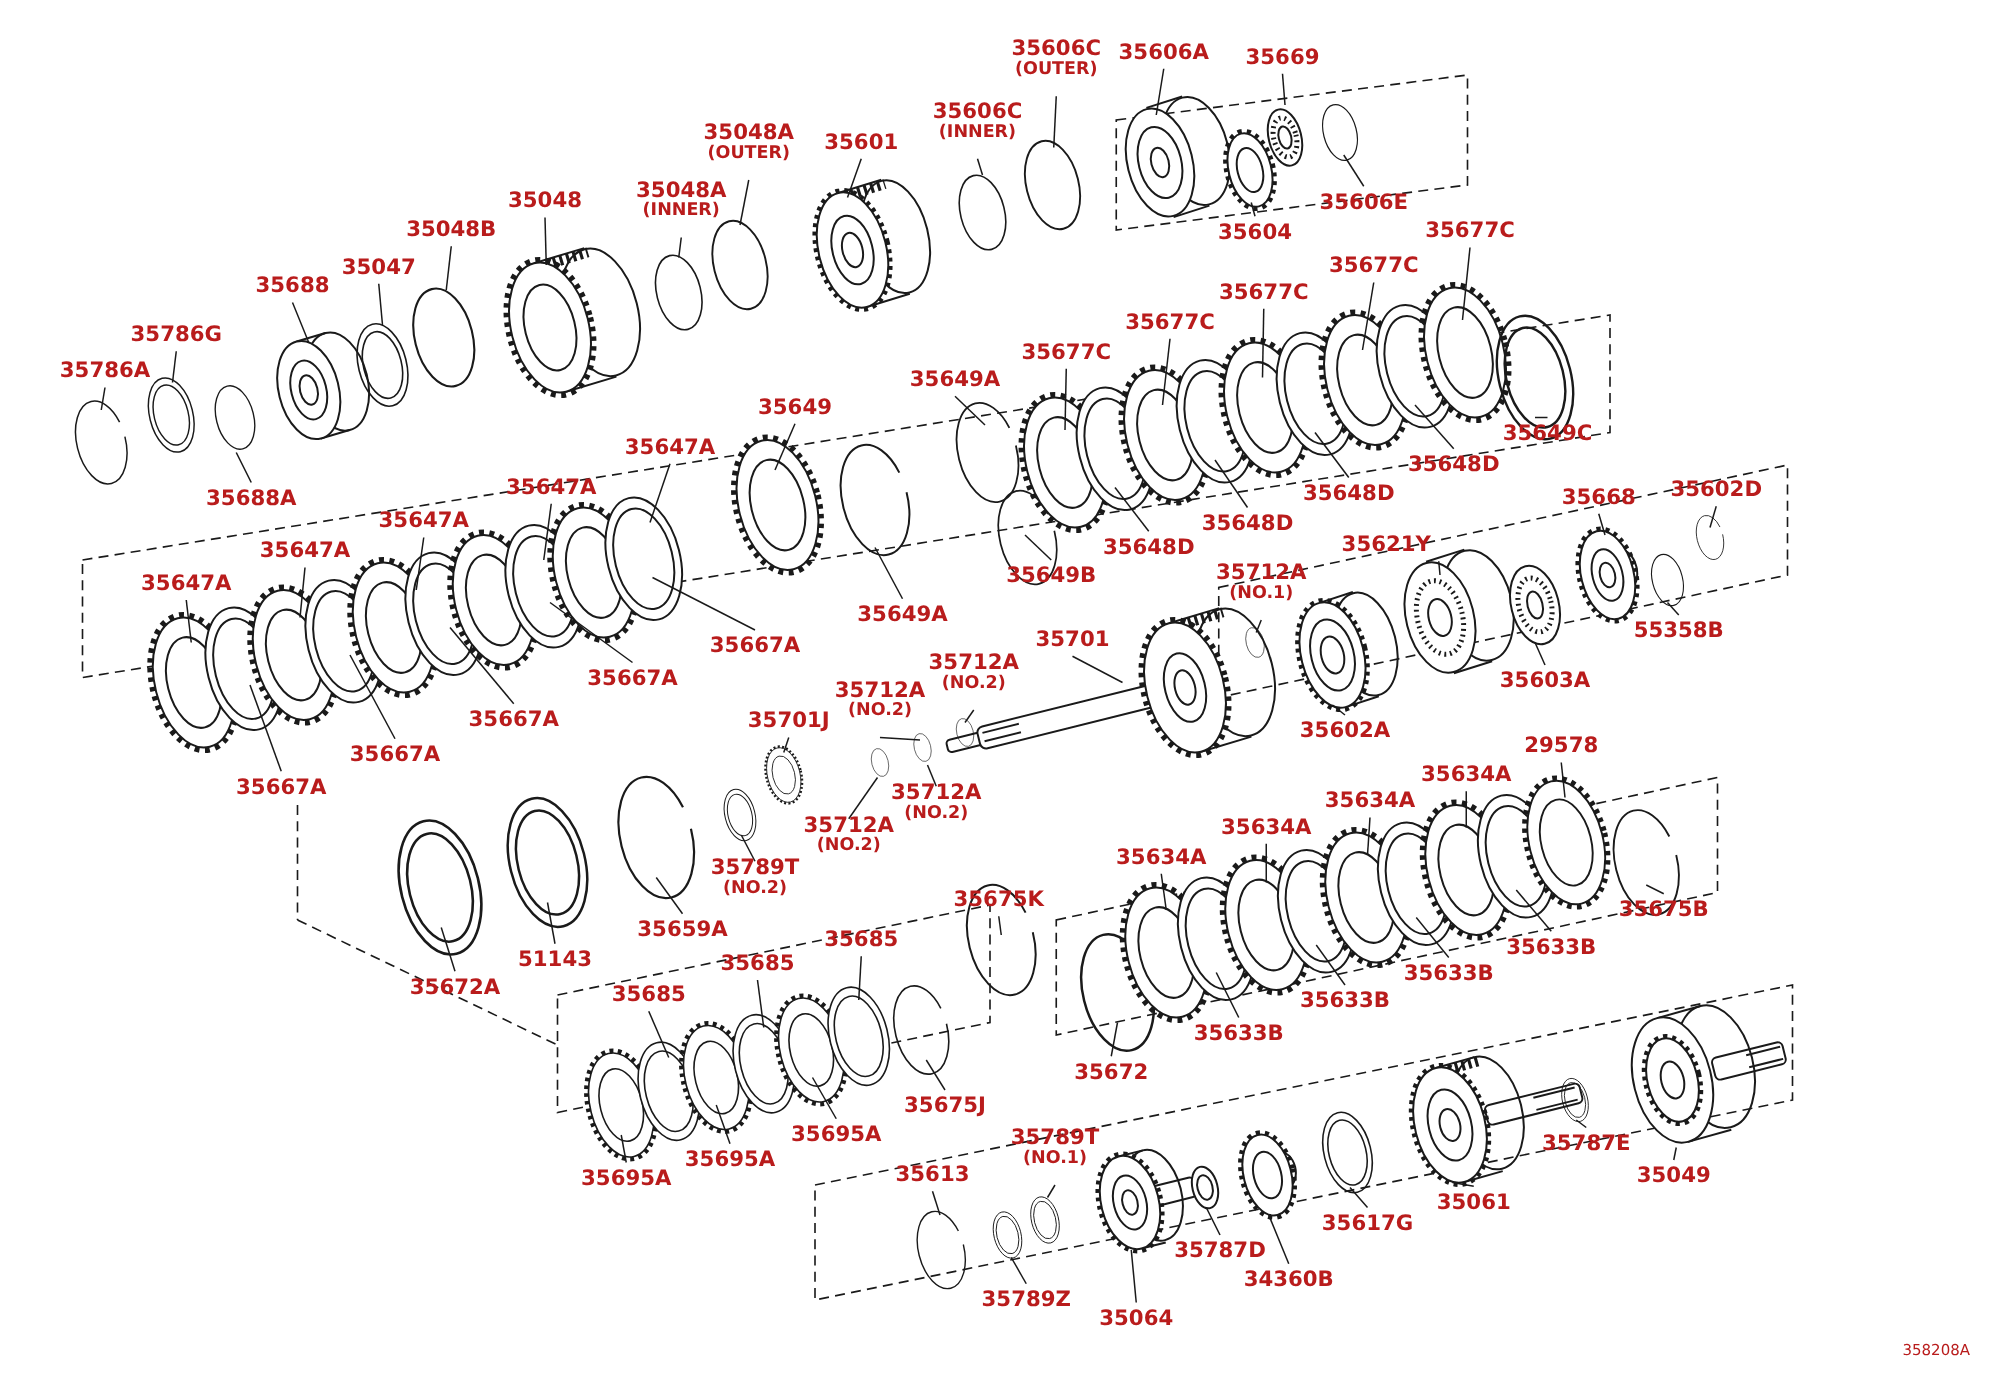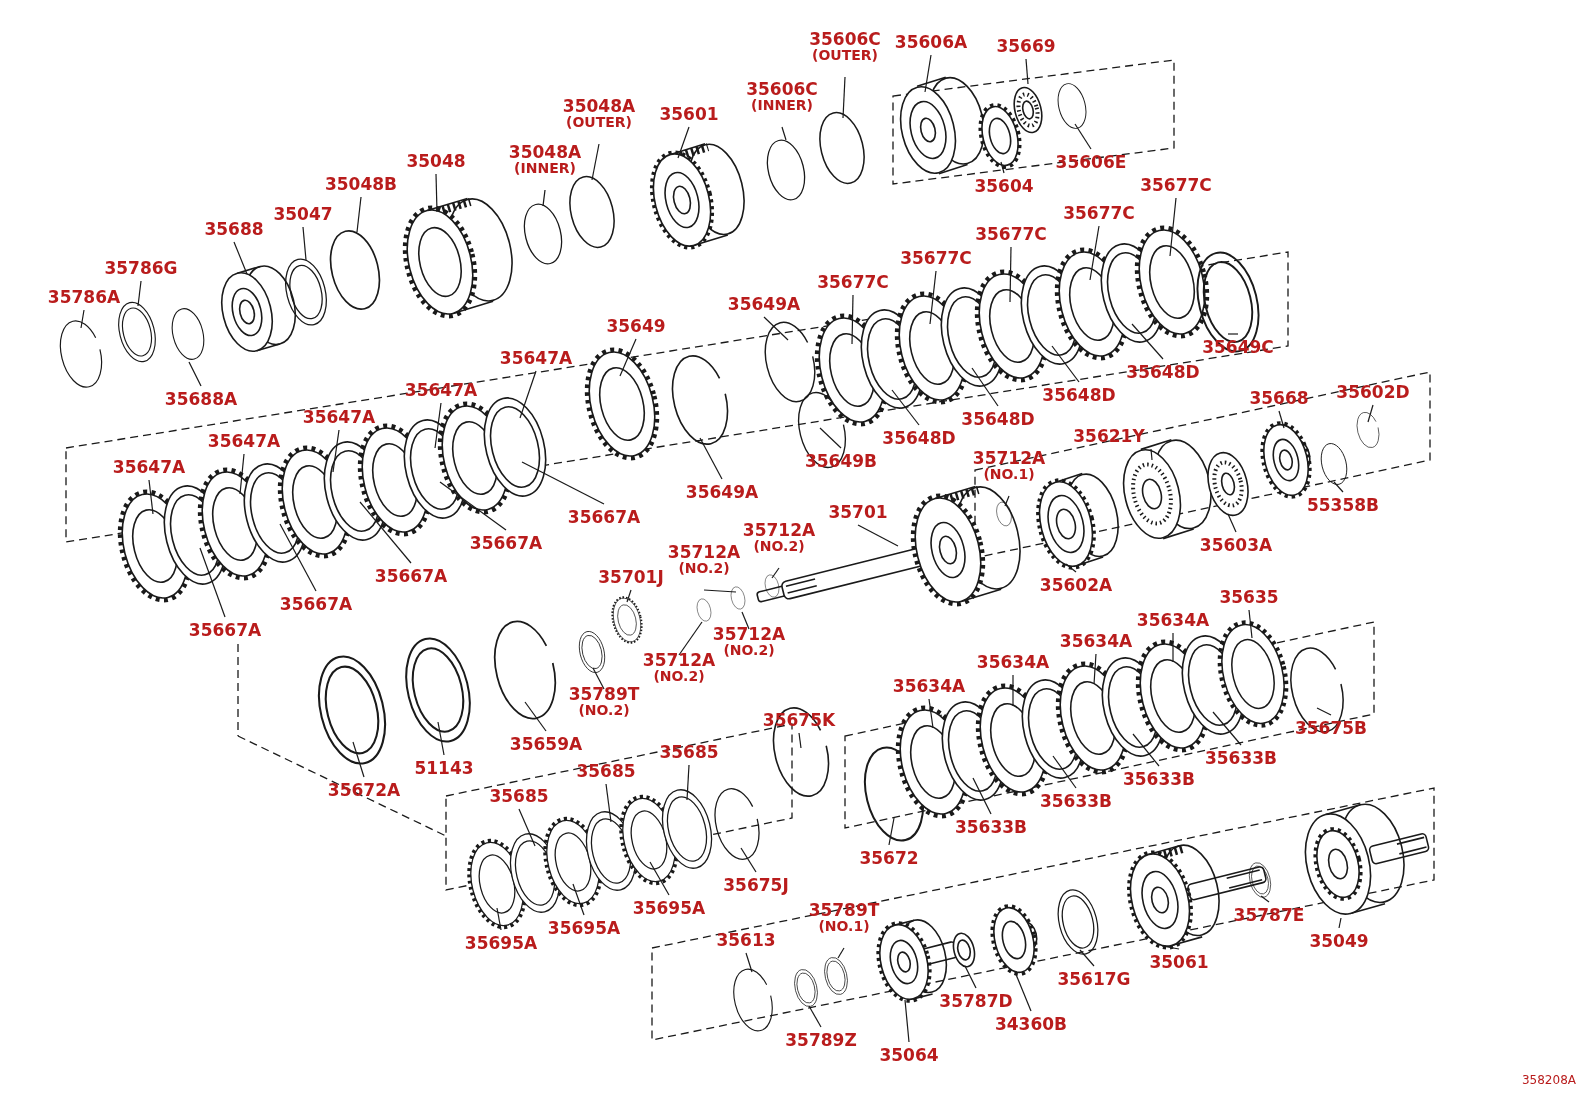--- a/index.html
+++ b/index.html
@@ -528,21 +528,21 @@
       <div class="part-label" style="left: 316px; top: 604px;">
         <div class="pl-main">35667A</div>
       </div>
       <div class="part-label" style="left: 225px; top: 630px;">
         <div class="pl-main">35667A</div>
       </div>
       <div class="part-label" style="left: 722px; top: 492px;">
         <div class="pl-main">35649A</div>
       </div>
       <div class="part-label" style="left: 1249px; top: 597px;">
-        <div class="pl-main">35635</div>
+        <div class="pl-main">29578</div>
       </div>
       <div class="part-label" style="left: 1173px; top: 620px;">
         <div class="pl-main">35634A</div>
       </div>
       <div class="part-label" style="left: 1096px; top: 641px;">
         <div class="pl-main">35634A</div>
       </div>
       <div class="part-label" style="left: 1013px; top: 662px;">
         <div class="pl-main">35634A</div>
       </div>

